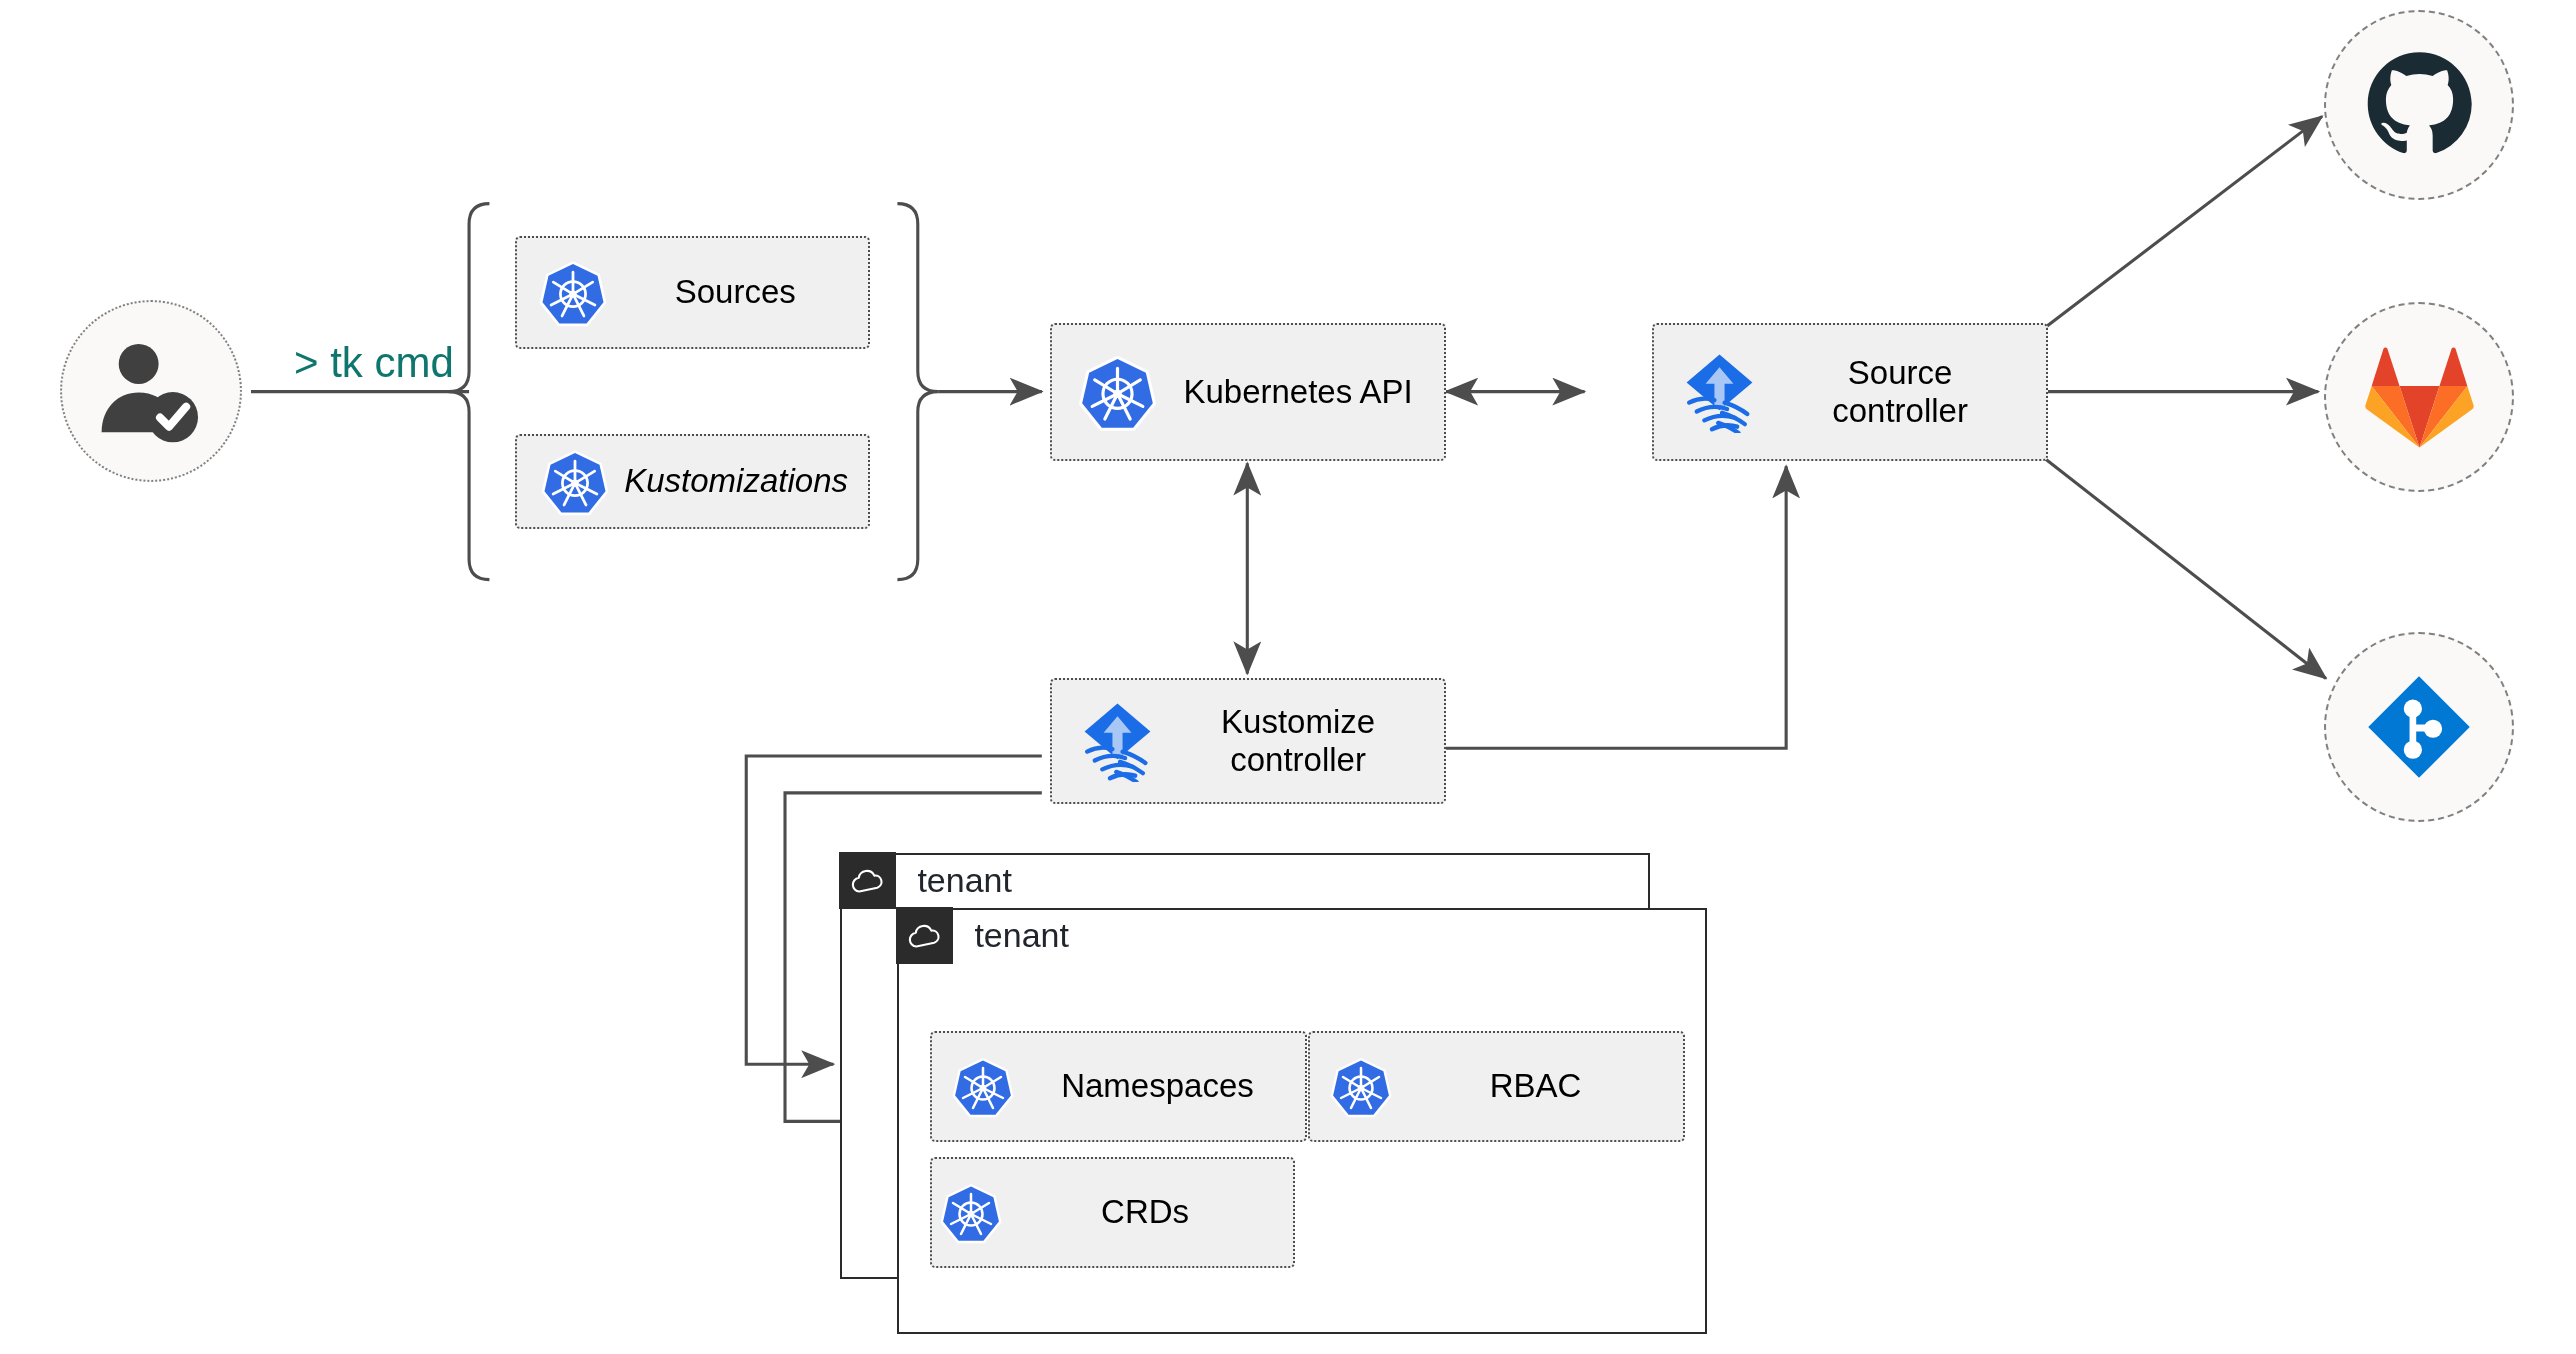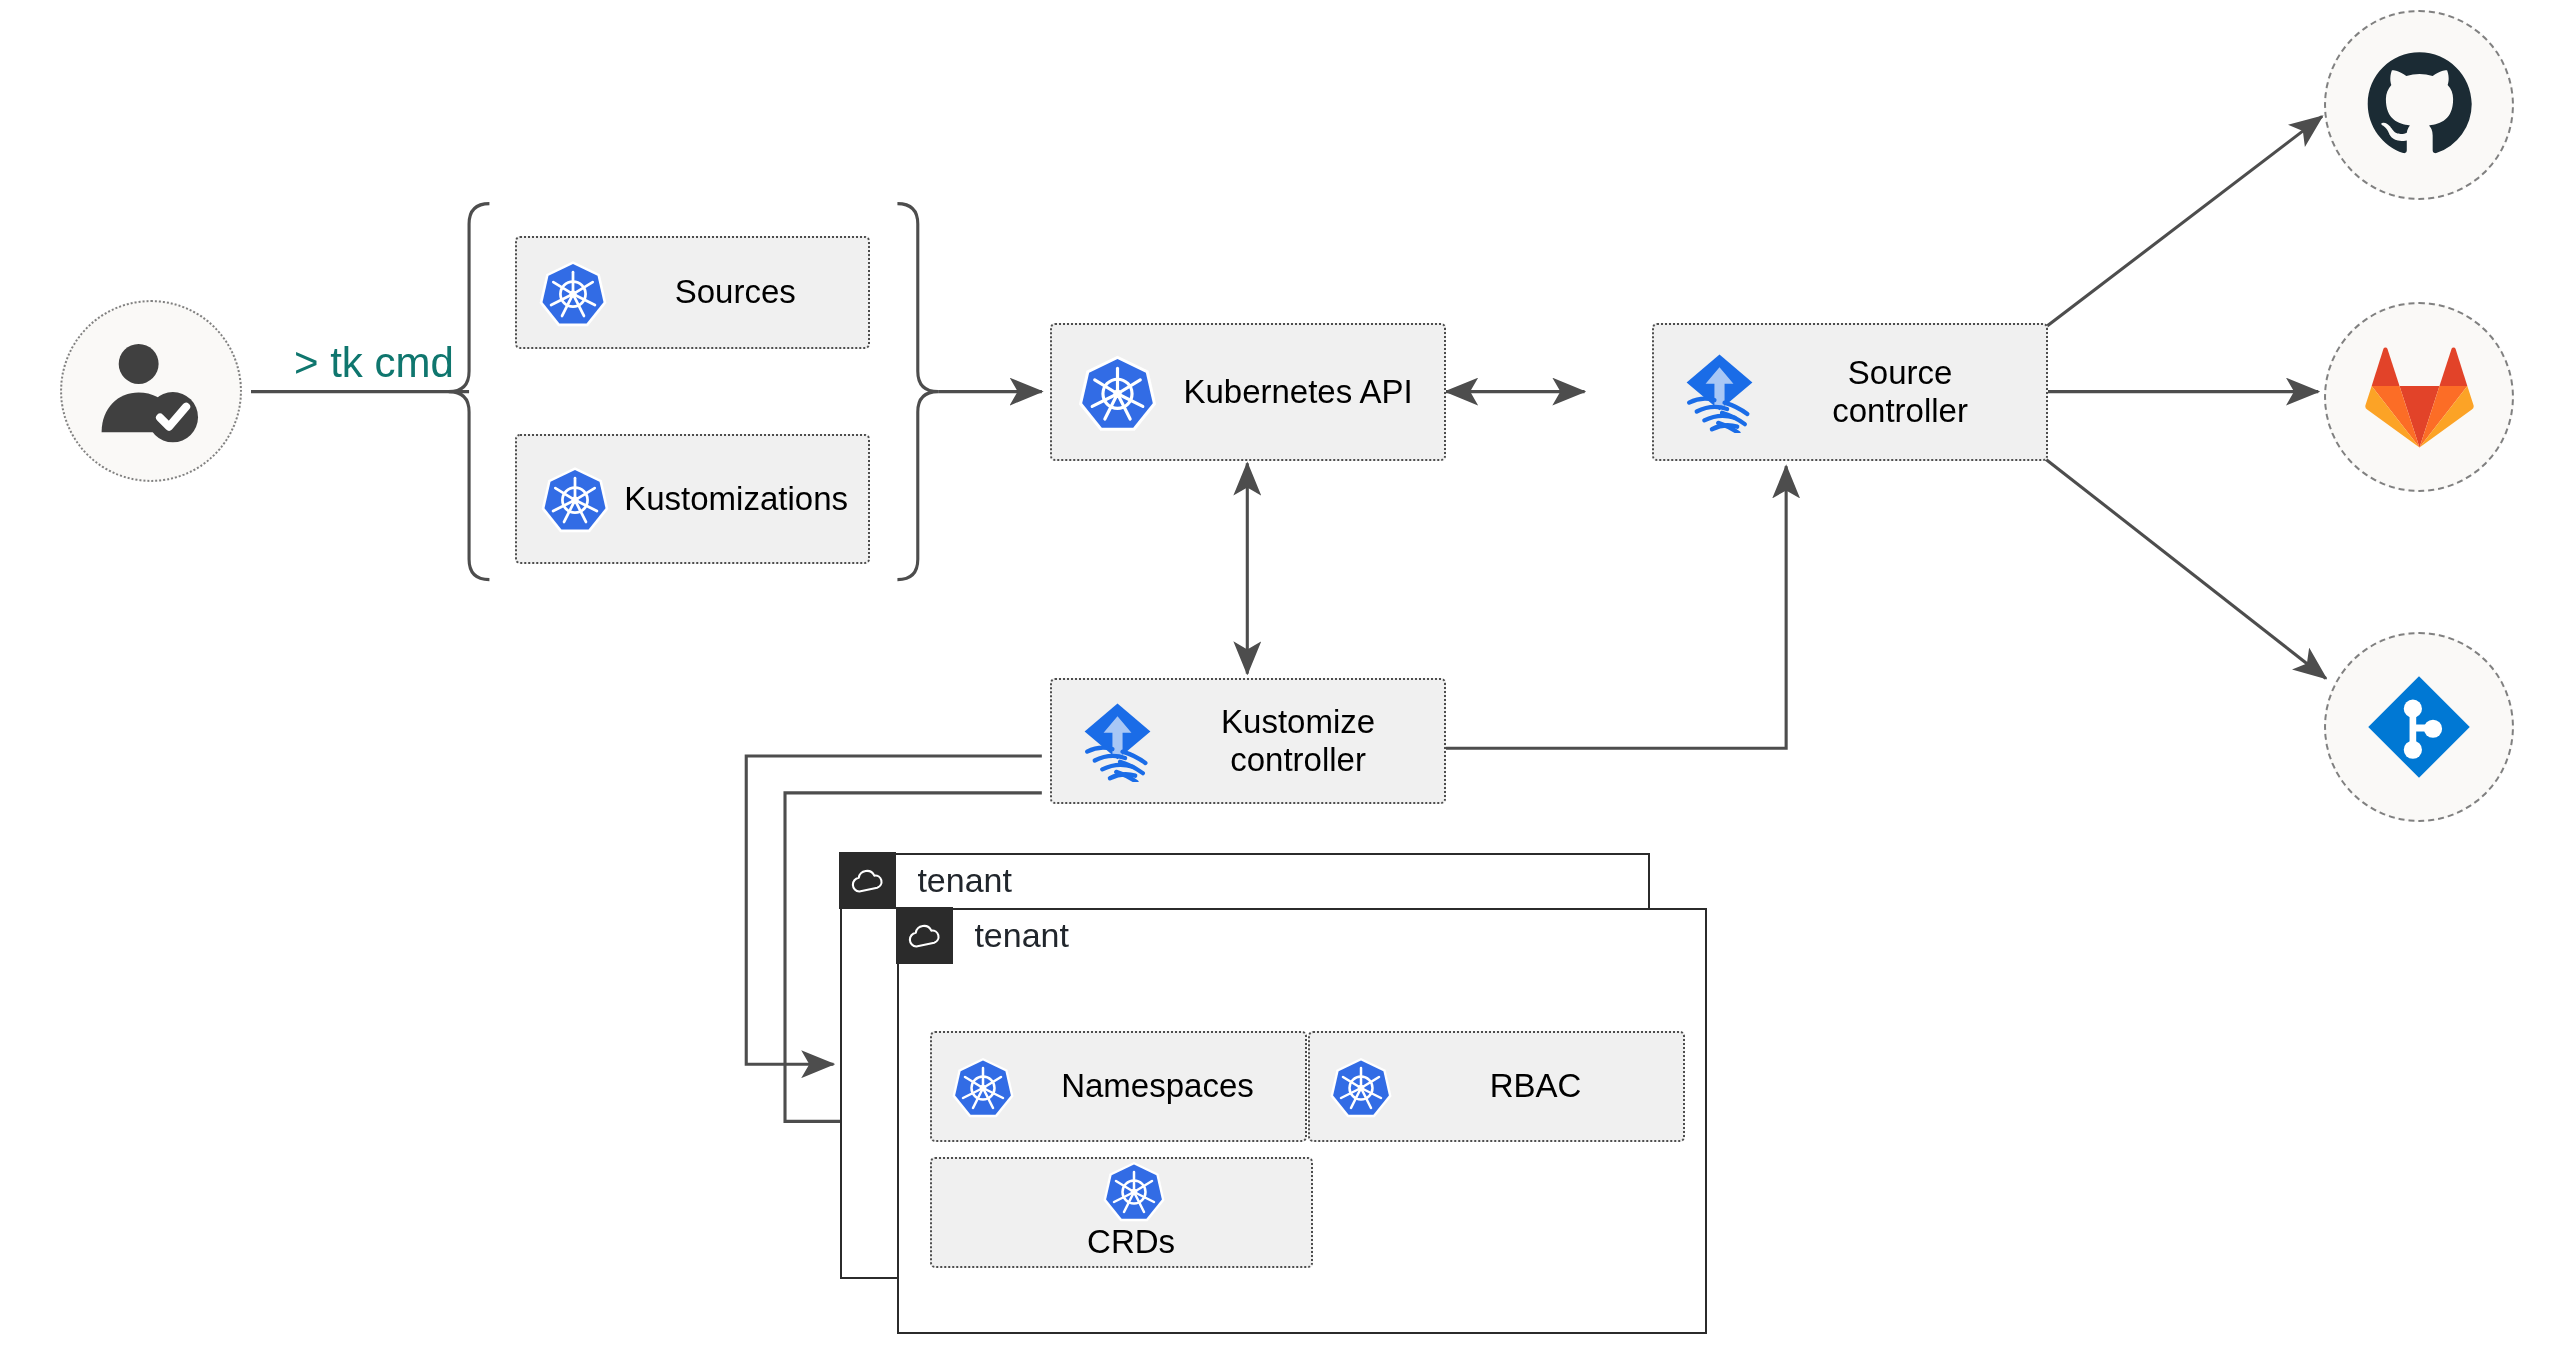--- a/index.html
+++ b/index.html
@@ -177,21 +177,21 @@
         <line x1="32" y1="33" x2="52" y2="43"></line>
         <line x1="32" y1="33" x2="42" y2="53"></line>
         <line x1="32" y1="33" x2="22" y2="53"></line>
         <line x1="32" y1="33" x2="12" y2="43"></line>
         <line x1="32" y1="33" x2="14" y2="22"></line>
       </g>
     </svg>
     <span class="lbl">Sources</span>
   </div>
 
-  <div class="node card" style="left:515px; top:434px; width:355px; height:130px; padding-left:23px;">
+  <div class="node card" style="left:515px; top:434px; width:355px; height:95px; padding-left:23px;font-style:italic;">
     <svg class="ico" width="70" height="70" viewBox="0 0 64 64">
       <path d="M32 3 L56.5 14.8 L62.5 41.2 L45.6 62.3 L18.4 62.3 L1.5 41.2 L7.5 14.8 Z" fill="#ffffff"></path>
       <path d="M32 5.5 L54.4 16.3 L59.9 40.5 L44.4 59.8 L19.6 59.8 L4.1 40.5 L9.6 16.3 Z" fill="#326ce5"></path>
       <g stroke="#ffffff" stroke-width="2.5" fill="none" stroke-linecap="round">
         <circle cx="32" cy="33" r="11.5"></circle>
         <circle cx="32" cy="33" r="3.3" fill="#ffffff" stroke="none"></circle>
         <line x1="32" y1="33" x2="32" y2="13"></line>
         <line x1="32" y1="33" x2="50" y2="22"></line>
         <line x1="32" y1="33" x2="52" y2="43"></line>
         <line x1="32" y1="33" x2="42" y2="53"></line>
@@ -348,21 +348,21 @@
           <line x1="32" y1="33" x2="52" y2="43"></line>
             <line x1="32" y1="33" x2="42" y2="53"></line>
           <line x1="32" y1="33" x2="22" y2="53"></line>
             <line x1="32" y1="33" x2="12" y2="43"></line>
           <line x1="32" y1="33" x2="14" y2="22"></line>
         </g>
       </svg>
       <span class="lbl">RBAC</span>
     </div>
 
-    <div class="card" style="position:absolute; left:31px; top:247px; width:354px; height:107px; padding-left:25px;flex-direction:column;">
+    <div class="card" style="position:absolute; left:31px; top:247px; width:354px; height:107px; padding-left:7px;">
       <svg class="ico" width="64" height="64" viewBox="0 0 64 64">
         <path d="M32 3 L56.5 14.8 L62.5 41.2 L45.6 62.3 L18.4 62.3 L1.5 41.2 L7.5 14.8 Z" fill="#ffffff"></path>
         <path d="M32 5.5 L54.4 16.3 L59.9 40.5 L44.4 59.8 L19.6 59.8 L4.1 40.5 L9.6 16.3 Z" fill="#326ce5"></path>
         <g stroke="#ffffff" stroke-width="2.5" fill="none" stroke-linecap="round">
           <circle cx="32" cy="33" r="11.5"></circle>
           <circle cx="32" cy="33" r="3.3" fill="#ffffff" stroke="none"></circle>
           <line x1="32" y1="33" x2="32" y2="13"></line>
             <line x1="32" y1="33" x2="50" y2="22"></line>
           <line x1="32" y1="33" x2="52" y2="43"></line>
             <line x1="32" y1="33" x2="42" y2="53"></line>

